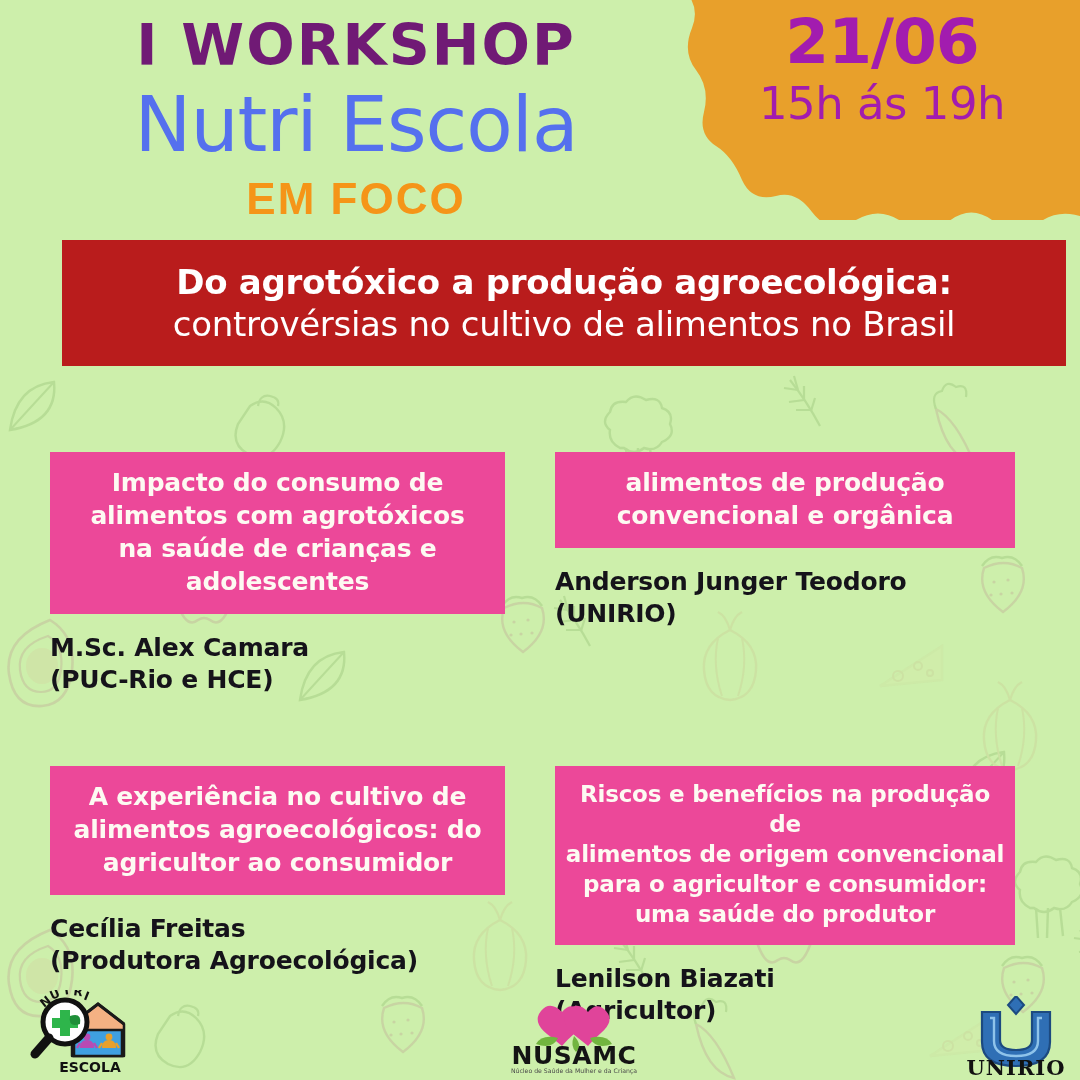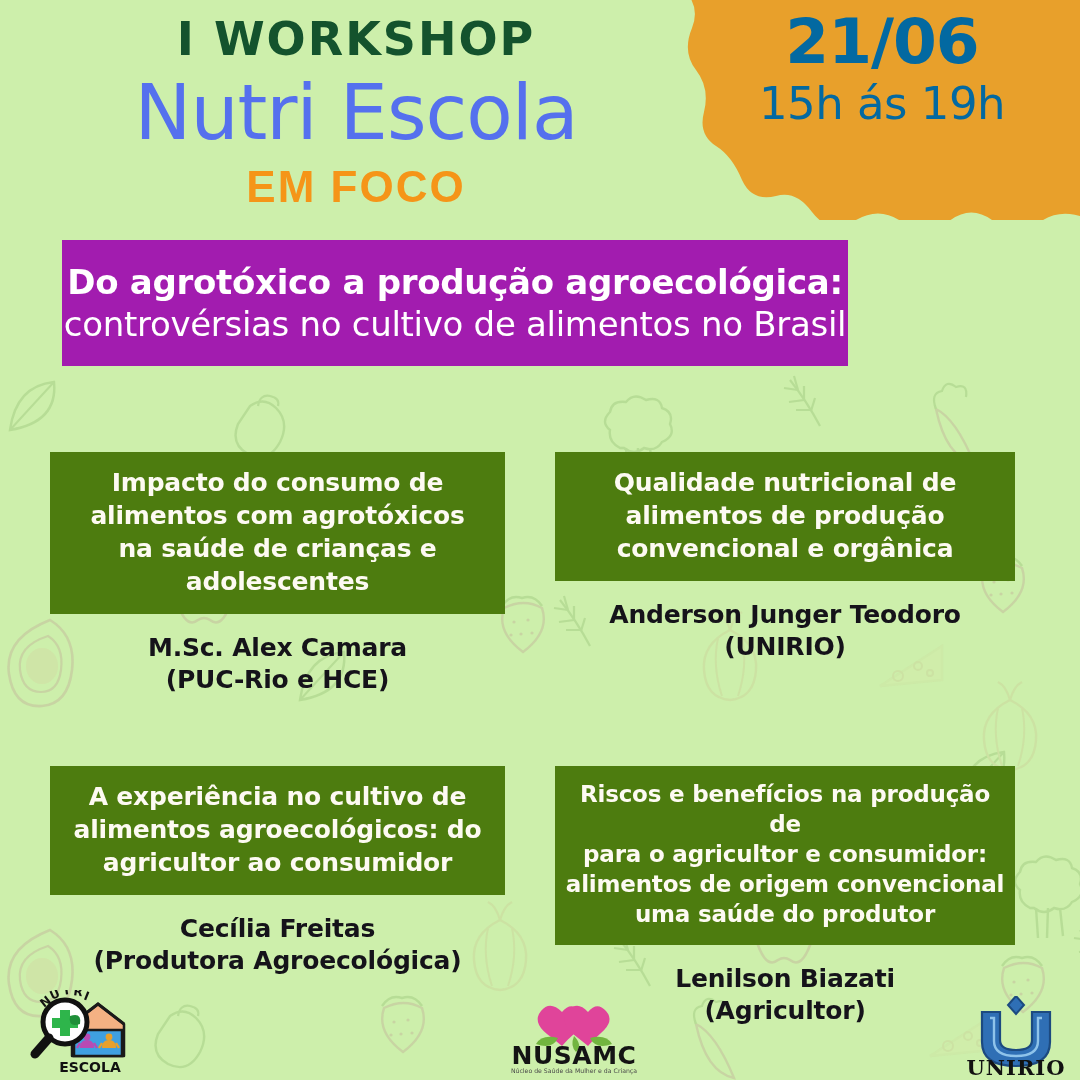--- a/index.html
+++ b/index.html
@@ -42,21 +42,21 @@
   }
   #date-blob svg { display:block; width: 100%; height: 100%; }
 
   .date-text-wrap {
     position: absolute;
     top: 10px;
     right: 18px;
     width: 360px;
     z-index: 2;
     text-align: center;
-    color: #0369a1;
+    color: #a21caf;
   }
   .date-main {
     font-family: "DejaVu Sans", sans-serif;
     font-weight: bold;
     font-size: 63px;
     letter-spacing: -1px;
     line-height: 1.02;
   }
   .date-time {
     font-family: "DejaVu Sans", sans-serif;
@@ -72,23 +72,23 @@
     position: absolute;
     top: 14px;
     left: 0;
     width: 712px;
     z-index: 3;
     text-align: center;
   }
   #workshop-line {
     font-family: "DejaVu Sans", sans-serif;
     font-weight: bold;
-    font-size: 46px;
+    font-size: 57px;
     letter-spacing: 2px;
-    color: #14532d;
+    color: #701a75;
     line-height: 1.1;
   }
   #brand-line {
     font-family: "DejaVu Sans", sans-serif;
     font-weight: normal;
     font-size: 76px;
     color: #5570ee;
     letter-spacing: -1px;
     line-height: 1.15;
     margin-top: 4px;
@@ -101,23 +101,23 @@
     letter-spacing: 2px;
     line-height: 1.15;
     margin-top: 6px;
   }
 
   
   #title-banner {
     position: absolute;
     left: 62px;
     top: 240px;
-    width: 786px;
+    width: 1004px;
     height: 126px;
-    background: #a21caf;
+    background: #b91c1c;
     z-index: 3;
     display: flex;
     flex-direction: column;
     justify-content: flex-start;
     align-items: center;
     padding-top: 22px;
     box-sizing: border-box;
   }
   #banner-line1 {
     font-family: "DejaVu Sans", sans-serif;
@@ -151,21 +151,21 @@
     width: 1080px;
   }
   .talk-col {
     width: 540px;
     box-sizing: border-box;
   }
   .talk-col.left  { padding-left: 50px;  padding-right: 35px; }
   .talk-col.right { padding-left: 15px;  padding-right: 65px; }
 
   .talk-box {
-    background: #4d7c0f;
+    background: #ec4899;
     padding: 14px 10px 16px 10px;
     box-sizing: border-box;
     text-align: center;
   }
   .talk-box-title {
     font-family: "DejaVu Sans", sans-serif;
     font-weight: bold;
     font-size: 25px;
     color: #fdfaf2;
     line-height: 1.32;
@@ -174,21 +174,21 @@
   .talk-box.small .talk-box-title {
     font-size: 23px;
     line-height: 1.3;
   }
   .talk-speaker {
     font-family: "DejaVu Sans", sans-serif;
     font-weight: bold;
     font-size: 25px;
     color: #15131a;
     line-height: 1.28;
-    text-align: center;
+    text-align: left;
     margin-top: 18px;
     letter-spacing: -0.2px;
   }
   .talk-speaker .aff { display: block; }
 
   .row-gap { height: 70px; }
 
   
   #footer {
     position: absolute;
@@ -338,21 +338,20 @@
           <div class="talk-box-title">adolescentes</div>
         </div>
         <div class="talk-speaker">
           <span>M.Sc. Alex Camara</span>
           <span class="aff">(PUC-Rio e HCE)</span>
         </div>
       </div>
 
       <div class="talk-col right">
         <div class="talk-box">
-          <div class="talk-box-title">Qualidade nutricional de</div>
           <div class="talk-box-title">alimentos de produção</div>
           <div class="talk-box-title">convencional e orgânica</div>
         </div>
         <div class="talk-speaker">
           <span>Anderson Junger Teodoro</span>
           <span class="aff">(UNIRIO)</span>
         </div>
       </div>
     </div>
 
@@ -367,22 +366,22 @@
         </div>
         <div class="talk-speaker">
           <span>Cecília Freitas</span>
           <span class="aff">(Produtora Agroecológica)</span>
         </div>
       </div>
 
       <div class="talk-col right">
         <div class="talk-box small">
           <div class="talk-box-title">Riscos e benefícios na produção de</div>
+          <div class="talk-box-title">alimentos de origem convencional</div>
           <div class="talk-box-title">para o agricultor e consumidor:</div>
-          <div class="talk-box-title">alimentos de origem convencional</div>
           <div class="talk-box-title">uma saúde do produtor</div>
         </div>
         <div class="talk-speaker">
           <span>Lenilson Biazati</span>
           <span class="aff">(Agricultor)</span>
         </div>
       </div>
     </div>
   </div>
 

